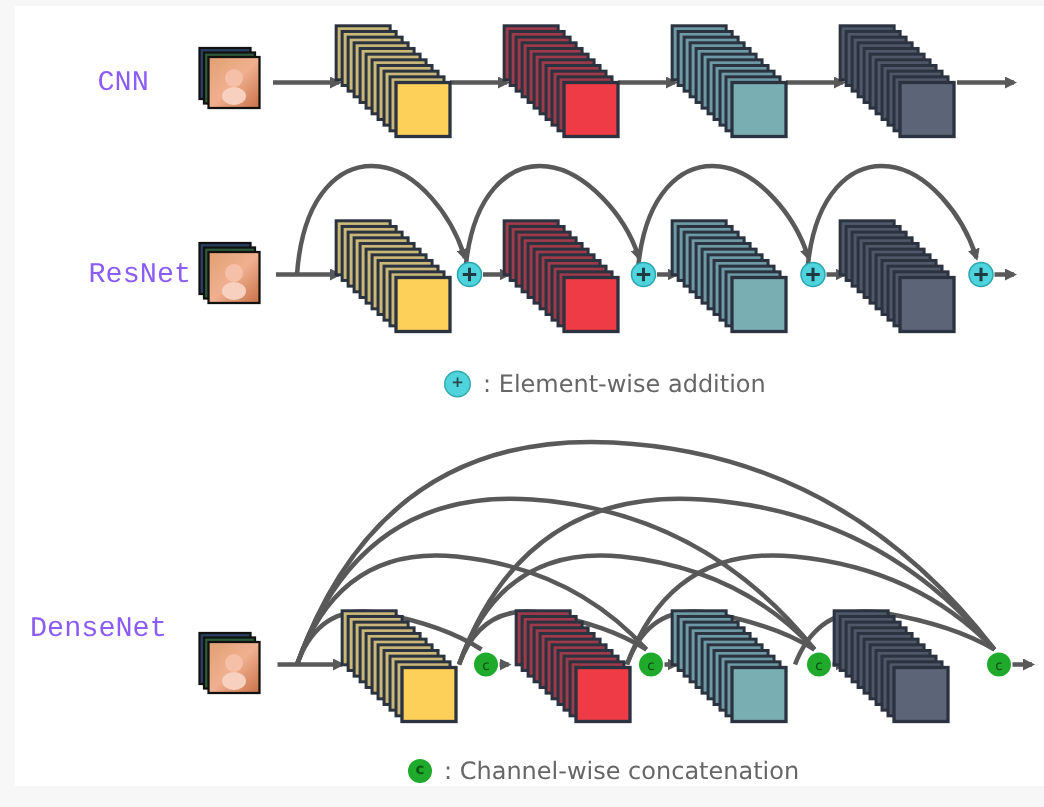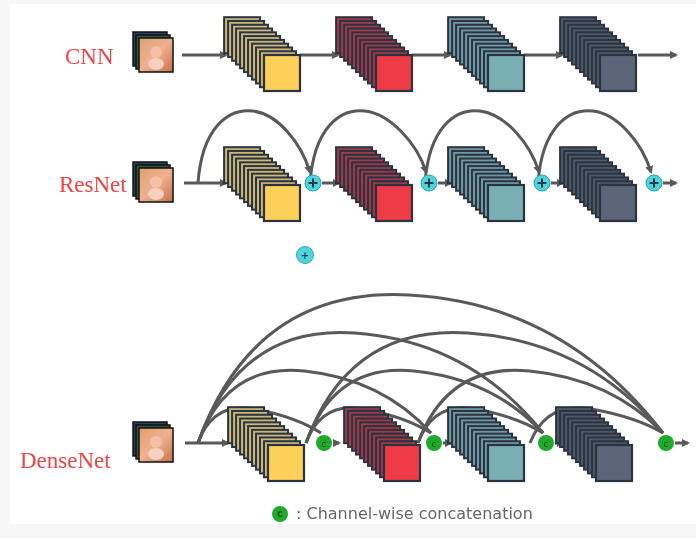--- a/index.html
+++ b/index.html
@@ -1,30 +1,30 @@
 <!DOCTYPE html>
 <html><head>
 <meta charset="utf-8">
 <style>
   html, body { margin: 0; padding: 0; background: #f7f7f7; }
   body { width: 696px; height: 538px; position: relative; overflow: hidden; font-family: "DejaVu Sans", sans-serif; }
   #canvas { position: absolute; left: 0; top: 0; width: 696px; height: 538px; }
   .panel { position: absolute; left: 10px; top: 4px; width: 686px; height: 520px; background: #ffffff; }
-  .row-label { position: absolute; font-family: Liberation Serif, serif; font-size: 23px; color: #ef4444; }
+  .row-label { position: absolute; font-family: Liberation Mono, monospace; font-size: 19px; color: #8b5cf6; }
   .legend { position: absolute; font-family: "DejaVu Sans", sans-serif; font-size: 16px; color: #666; display: flex; align-items: center; gap: 8px; }
   .legend .dot { width: 16px; height: 16px; border-radius: 50%; display: inline-flex; align-items: center; justify-content: center; font-size: 10px; font-weight: bold; color: #2a4a4a; }
 </style>
 </head>
 <body>
 
 <div class="panel"></div>
 
 <div class="row-label" style="left:65px;top:44px;">CNN</div>
 <div class="row-label" style="left:59px;top:172px;">ResNet</div>
-<div class="row-label" style="left:20px;top:448px;">DenseNet</div>
+<div class="row-label" style="left:20px;top:408px;">DenseNet</div>
 
 <svg id="canvas" width="696" height="538" viewBox="0 0 696 538">
   <defs>
     <marker id="ah" markerWidth="8" markerHeight="8" refX="6" refY="4" orient="auto" markerUnits="userSpaceOnUse">
       <path d="M0,0 L8,4 L0,8 Z" fill="#595959"></path>
     </marker>
     <linearGradient id="catgrad" x1="0" y1="0" x2="1" y2="1">
       <stop offset="0" stop-color="#e0a070"></stop>
       <stop offset="0.5" stop-color="#f0b090"></stop>
       <stop offset="1" stop-color="#c87048"></stop>
@@ -395,17 +395,18 @@
       </g>
       <g>
         <circle cx="666" cy="443" r="8" fill="#1faa2b"></circle>
         <text x="666" y="446.5" text-anchor="middle" font-size="9" fill="#0c4a12" font-family="DejaVu Sans, sans-serif">c</text>
       </g>
     </g>
 </svg>
 
 <div class="legend" style="left:296px;top:246px;">
   <span class="dot" style="background:#4fd3dc;border:1px solid #3aa;">+</span>
+  <span>: Element-wise addition</span>
 </div>
 <div class="legend" style="left:272px;top:504px;">
   <span class="dot" style="background:#1faa2b;color:#0c5a14;">c</span>
   <span>: Channel-wise concatenation</span>
 </div>
 
 </body></html>

